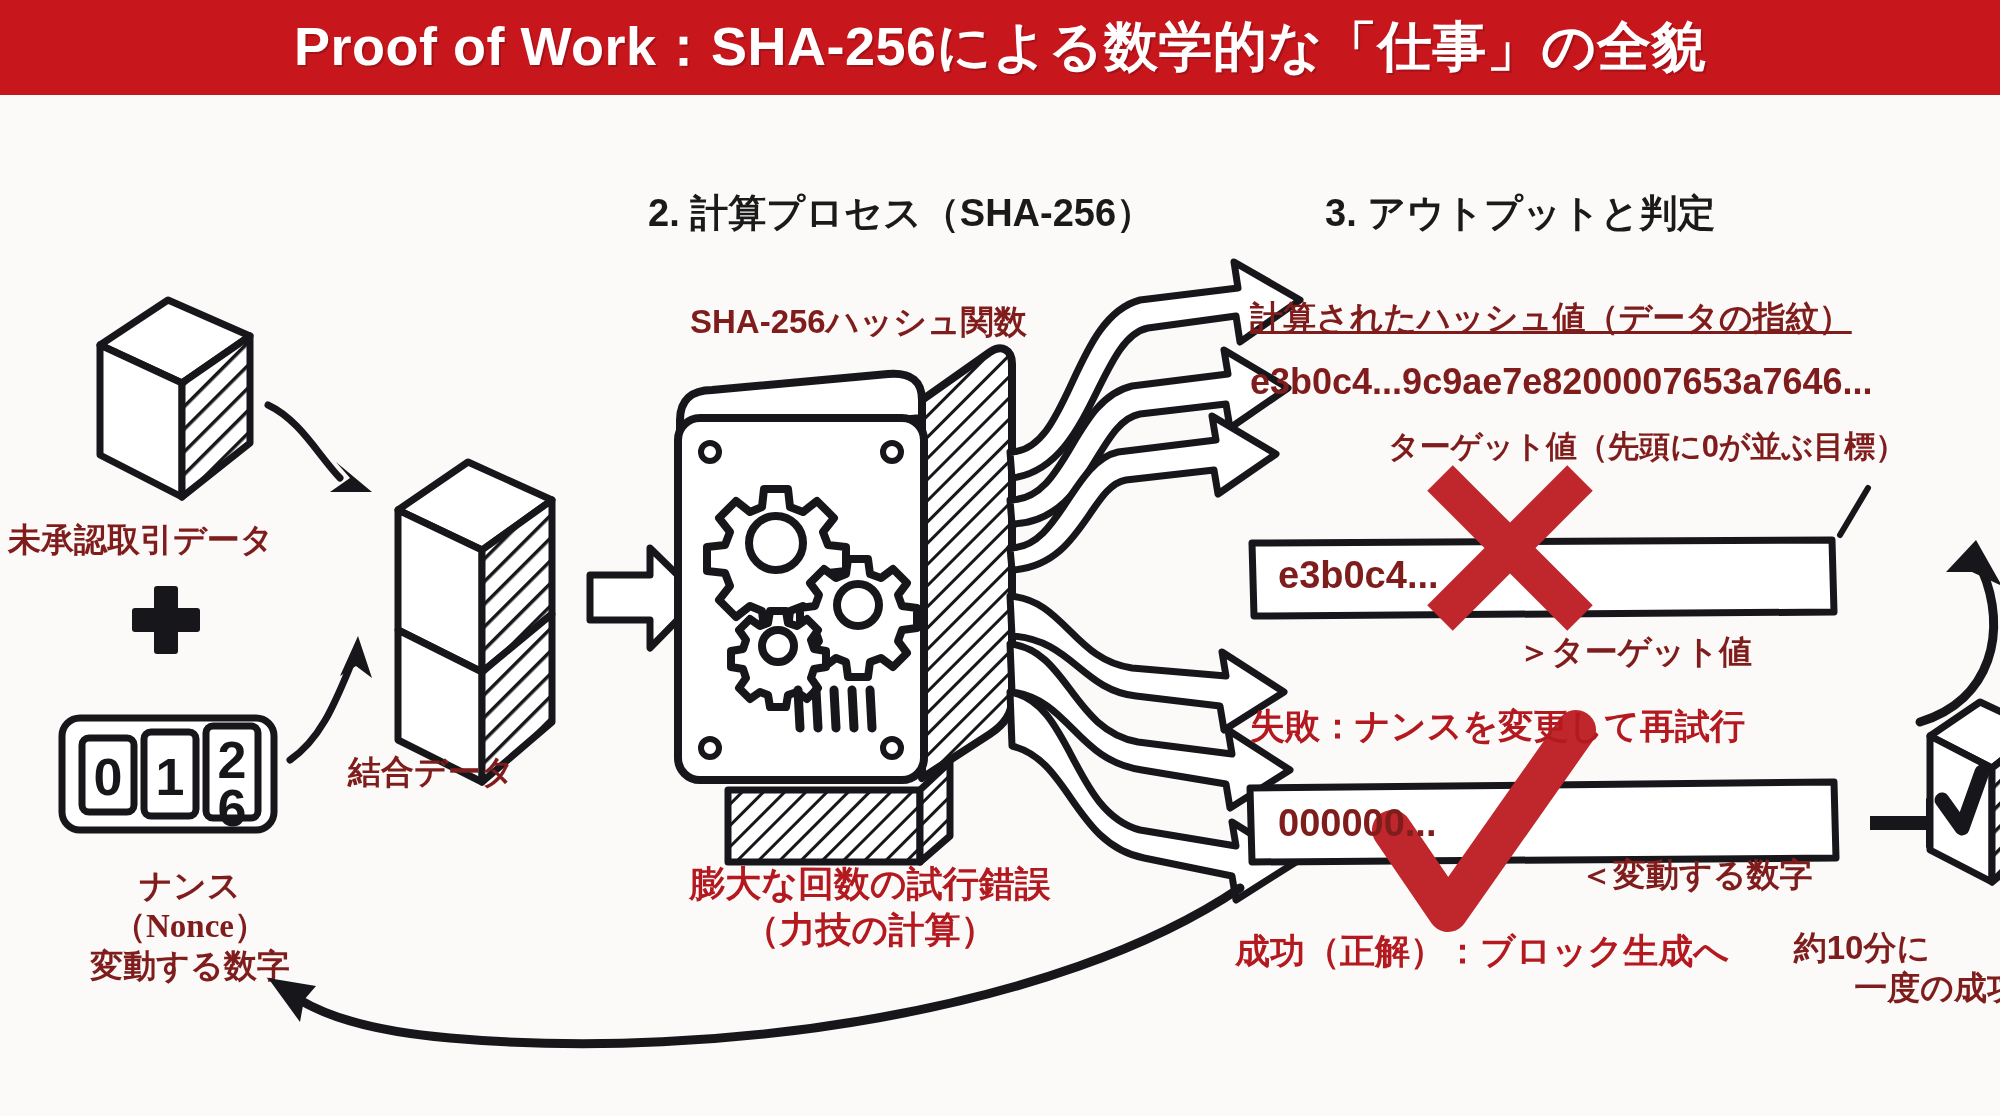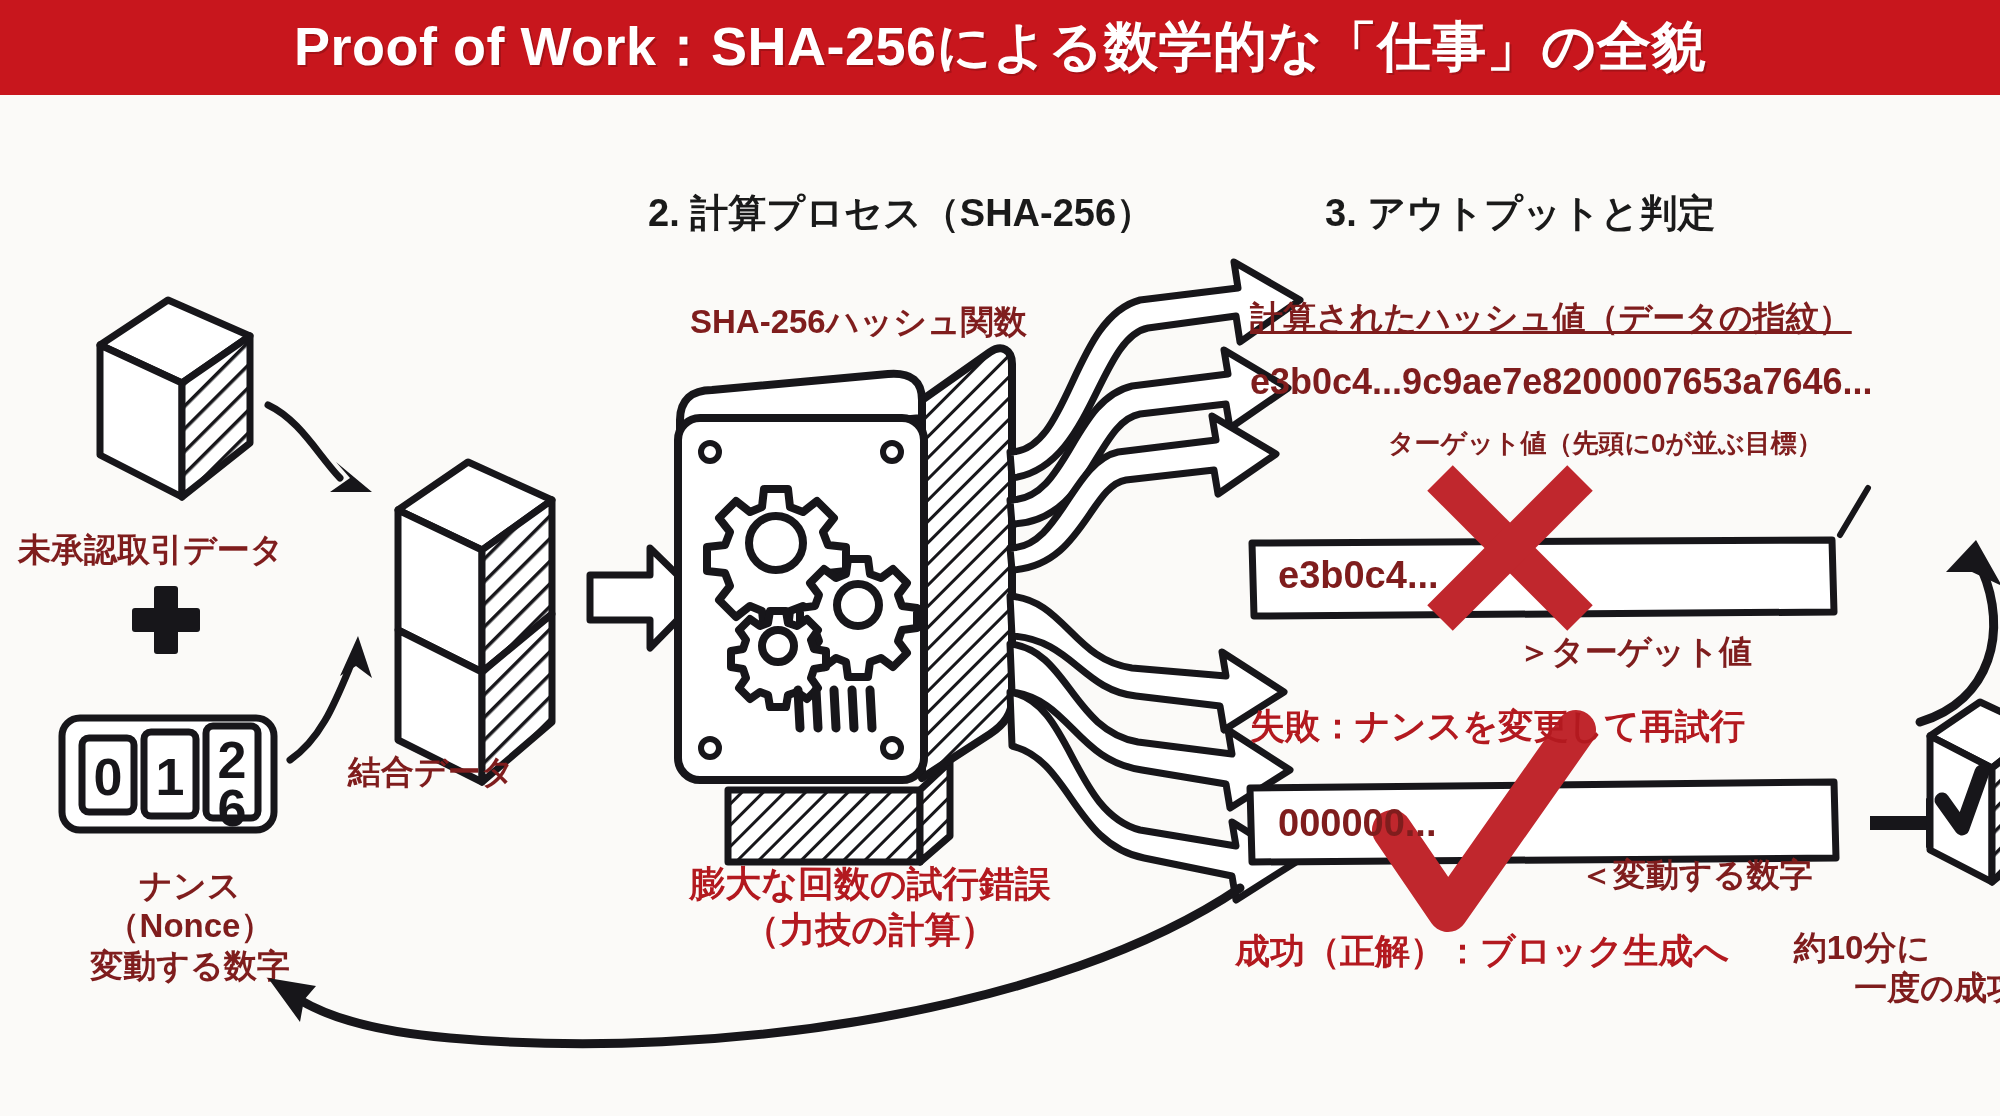--- a/index.html
+++ b/index.html
@@ -111,24 +111,24 @@
       <path d="M482 550 L552 500 L552 614 L482 672 Z" fill="url(#hatch)"></path>
       <path d="M398 630 L398 740 L482 782 L482 672 Z"></path>
       <path d="M482 672 L552 614 L552 722 L482 782 Z" fill="url(#hatch)"></path>
     </g>
 
     <g fill="#ffffff" stroke="#17161a" stroke-width="7" stroke-linejoin="round">
       <path d="M590 575 L650 575 L650 548 L700 597 L650 648 L650 620 L590 620 Z"></path>
     </g>
   </svg>
 
-  <div class="lbl" id="lbl-tx" style="left:18px;  top:520px;margin-top:10px;">未承認取引データ</div>
+  <div class="lbl" id="lbl-tx" style="left:8px;  top:520px;">未承認取引データ</div>
   <div class="lbl" id="lbl-combined" style="left:348px; top:752px;">結合データ</div>
   <div class="lbl center" id="lbl-nonce1" style="left:60px; top:866px; width:260px;">ナンス</div>
-  <div class="lbl center" id="lbl-nonce2" style="left:60px; top:906px; width:260px;">（Nonce）</div>
+  <div class="lbl center" id="lbl-nonce2" style="left:60px; top:906px; width:260px;font-family:Liberation Serif, serif;">（Nonce）</div>
   <div class="lbl center" id="lbl-nonce3" style="left:40px; top:946px; width:300px;">変動する数字</div>
 
   <svg class="art" id="art-col2" style="left:620px;top:0;" width="720" height="1116" viewBox="0 0 720 1116">
     <defs>
       <pattern id="hatch3" width="15" height="15" patternTransform="rotate(45)" patternUnits="userSpaceOnUse">
         <rect width="15" height="15" fill="#ffffff"></rect>
         <line x1="0" y1="0" x2="0" y2="15" stroke="#17161a" stroke-width="6"></line>
       </pattern>
     </defs>
 
@@ -230,21 +230,21 @@
       <path d="M690 736 L690 850 L752 882 L752 768 Z"></path>
       <path d="M752 768 L800 730 L800 842 L752 882 Z" fill="url(#hatch4)"></path>
     </g>
     <g fill="none" stroke="#17161a" stroke-width="15" stroke-linecap="round" stroke-linejoin="round">
       <path d="M702 800 L722 828 L742 772"></path>
     </g>
   </svg>
 
   <div class="lbl" id="lbl-hashcap" style="left:1250px; top:298px;text-decoration:underline;">計算されたハッシュ値（データの指紋）</div>
   <div class="lbl" id="lbl-hashval" style="left:1250px; top:360px; font-size:36px;">e3b0c4...9c9ae7e8200007653a7646...</div>
-  <div class="lbl" id="lbl-targetcap" style="left:1388px; top:428px; font-size:26px;">ターゲット値（先頭に0が並ぶ目標）</div>
+  <div class="lbl" id="lbl-targetcap" style="left:1388px; top:428px; font-size:31px;">ターゲット値（先頭に0が並ぶ目標）</div>
 
   <div class="lbl" id="lbl-failbar" style="left:1278px; top:552px; font-size:38px;">e3b0c4...</div>
   <div class="lbl red" id="lbl-failmsg" style="left:1250px; top:705px; font-size:35px;">失敗：ナンスを変更して再試行</div>
   <div class="lbl" id="lbl-failcmp" style="left:1518px; top:632px;">＞ターゲット値</div>
 
   <div class="lbl" id="lbl-okbar" style="left:1278px; top:800px; font-size:38px;">000000...</div>
   <div class="lbl" id="lbl-okcmp" style="left:1580px; top:855px;">＜変動する数字</div>
   <div class="lbl red" id="lbl-okmsg" style="left:1235px; top:930px; font-size:35px;">成功（正解）：ブロック生成へ</div>
 
   <div class="lbl center" id="lbl-blk1" style="left:1862px; top:928px; width:260px; margin-left:-130px;">約10分に</div>

